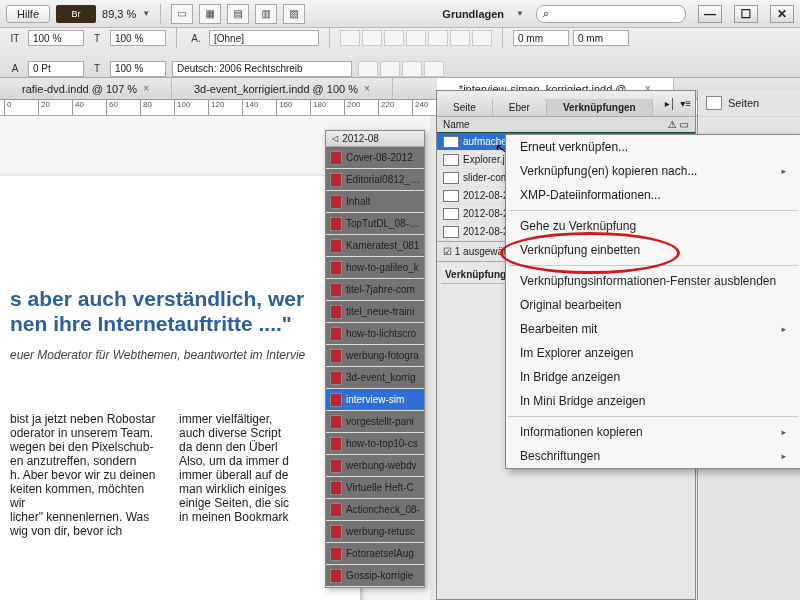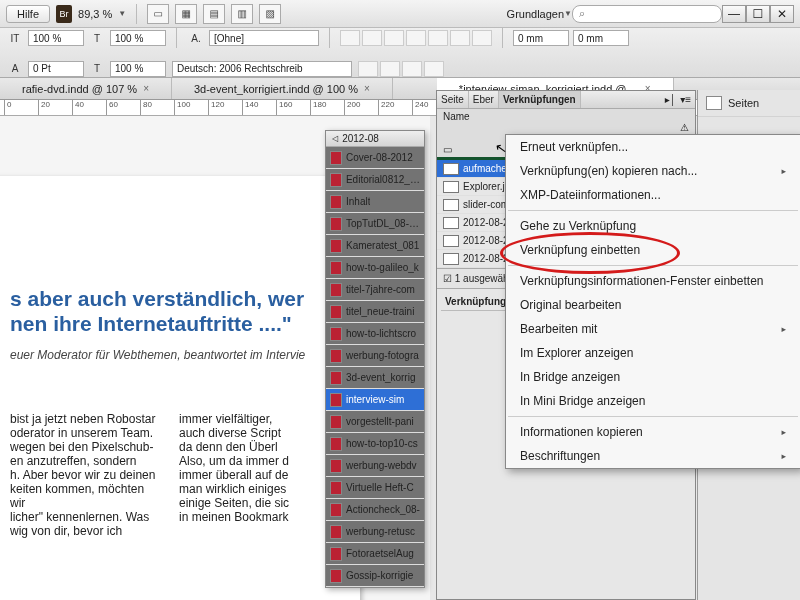--- a/index.html
+++ b/index.html
@@ -1,26 +1,26 @@
 <!DOCTYPE html>
 <html><head>
 <meta charset="utf-8">
 <style>
 * { margin: 0; padding: 0; box-sizing: border-box; font-family: "Segoe UI", Tahoma, sans-serif; }
 body { background: #e8e8e8; width: 800px; height: 600px; overflow: hidden; position: relative; font-size: 11px; color: #222; }
 
 
 .topbar { display: flex; align-items: center; height: 28px; background: linear-gradient(#f4f4f4,#e0e0e0); border-bottom: 1px solid #bbb; padding: 0 6px; gap: 6px; }
 .topbar .btn { padding: 2px 10px; border: 1px solid #aaa; border-radius: 3px; background: linear-gradient(#fff,#e6e6e6); cursor: pointer; }
-.topbar .br-logo { width: 16px; height: 18px; background: #3a2a1a; color: #fff; font-size: 9px; display: flex; align-items: center; justify-content: center; border-radius: 2px; }
+.topbar .br-logo { width: 40px; height: 18px; background: #3a2a1a; color: #fff; font-size: 9px; display: flex; align-items: center; justify-content: center; border-radius: 2px; }
 .topbar .zoom { font-size: 11px; }
 .topbar .drop-tri { font-size: 8px; color: #555; }
 .sep { width: 1px; height: 20px; background: #bbb; margin: 0 4px; }
 .icon-box { width: 22px; height: 20px; border: 1px solid #aaa; background: #f7f7f7; display: flex; align-items: center; justify-content: center; font-size: 10px; color: #444; }
-.topbar .right { margin-left: auto; display: flex; gap: 0; align-items: center; }
+.topbar .right { margin-left: auto; display: flex; gap: 12px; align-items: center; font-weight: bold; }
 .search-top { width: 150px; height: 18px; border: 1px solid #aaa; border-radius: 8px; background: #fff; display:flex; align-items:center; padding:0 6px; color:#777;}
 .win-btn { width: 24px; height: 18px; border: 1px solid #999; background: linear-gradient(#fbfbfb,#ddd); display: flex; align-items:center; justify-content:center; font-size:12px;}
 
 
 .toolbar2 { display:flex; align-items:center; height: 50px; background: linear-gradient(#efefef,#ddd); border-bottom:1px solid #aaa; padding:0 6px; gap:6px; flex-wrap: wrap; }
 .tgroup { display:flex; gap:4px; }
 .tinput { width:56px; height:16px; border:1px solid #aaa; background:#fff; font-size:10px; padding:0 4px; display:flex; align-items:center; }
 .tinput2 { width: 110px; }
 .ticon { width:18px; height:16px; font-size:10px; display:flex; align-items:center; justify-content:center; color:#333; }
 .para-icons { display:flex; gap:2px; }
@@ -51,24 +51,24 @@
 .pages-body{ max-height:440px; overflow:hidden; }
 .page-row{ display:flex; align-items:center; height:22px; padding:0 4px; gap:4px; border-bottom:1px solid #ddd; font-size:10px; }
 .page-row.sel{ background:#2e6fd6; color:#fff; }
 .page-thumb{ width:12px; height:14px; background:#fff; border:1px solid #888; position:relative;}
 .page-thumb.pdf{ background:#b23;}
 .page-row span{ white-space:nowrap; overflow:hidden; text-overflow:ellipsis; }
 
 
 .links-panel{ position:absolute; left:436px; top:90px; width:260px; height:510px; background:#e7e7e7; border:1px solid #888; }
 .lp-tabs{ display:flex; background:linear-gradient(#eee,#d5d5d5); border-bottom:1px solid #aaa; font-size:10px; }
-.lp-tab{ padding:3px 4px; border-right:1px solid #bbb; }
+.lp-tab{ padding:3px 16px; border-right:1px solid #bbb;margin-top:8px; }
 .lp-tab.active{ background:#d0d0d0; font-weight:bold;}
 .lp-toolbar { margin-left:auto; display:flex; align-items:center; gap:4px; padding:0 4px; }
-.lp-head{ display:flex; padding:2px 6px; border-bottom:3px solid #14532d; font-size:10px; background:#ddd;flex-direction:column;}
+.lp-head{ display:flex; padding:2px 6px; border-bottom:1px solid #14532d; font-size:10px; background:#ddd;}
 .lp-list{ }
 .lp-row{ display:flex; align-items:center; height:18px; padding:0 6px; gap:4px; font-size:10px; border-bottom:1px solid #e0e0e0;}
 .lp-row.sel{ background:#2e6fd6; color:#fff; }
 .lp-thumb{ width:16px; height:12px; background:#fff; border:1px solid #777;}
 .lp-footer{ border-top:1px solid #aaa; background:#e4e4e4; padding:4px 6px; font-size:10px;}
 .lp-info{ border-top:1px solid #aaa; padding:4px 4px; font-size:10px; }
 .lp-info div{ display:flex; padding:1px 0;}
 .lp-info .k{ width:120px; text-align:right; color:#222; font-weight:bold; padding-right:4px;}
 
 
@@ -350,21 +350,21 @@
 </div>
 
 <div class="ctx-menu" id="ctx">
     <div class="ctx-item">Erneut verknüpfen...</div>
     <div class="ctx-item sub">Verknüpfung(en) kopieren nach...</div>
     <div class="ctx-item">XMP-Dateiinformationen...</div>
     <div class="ctx-sep"></div>
     <div class="ctx-item">Gehe zu Verknüpfung</div>
     <div class="ctx-item">Verknüpfung einbetten</div>
     <div class="ctx-sep"></div>
-    <div class="ctx-item">Verknüpfungsinformationen-Fenster einbetten</div>
+    <div class="ctx-item">Verknüpfungsinformationen-Fenster ausblenden</div>
     <div class="ctx-item">Original bearbeiten</div>
     <div class="ctx-item sub">Bearbeiten mit</div>
     <div class="ctx-item">Im Explorer anzeigen</div>
     <div class="ctx-item">In Bridge anzeigen</div>
     <div class="ctx-item">In Mini Bridge anzeigen</div>
     <div class="ctx-sep"></div>
     <div class="ctx-item sub">Informationen kopieren</div>
     <div class="ctx-item sub">Beschriftungen</div>
   </div>
 

